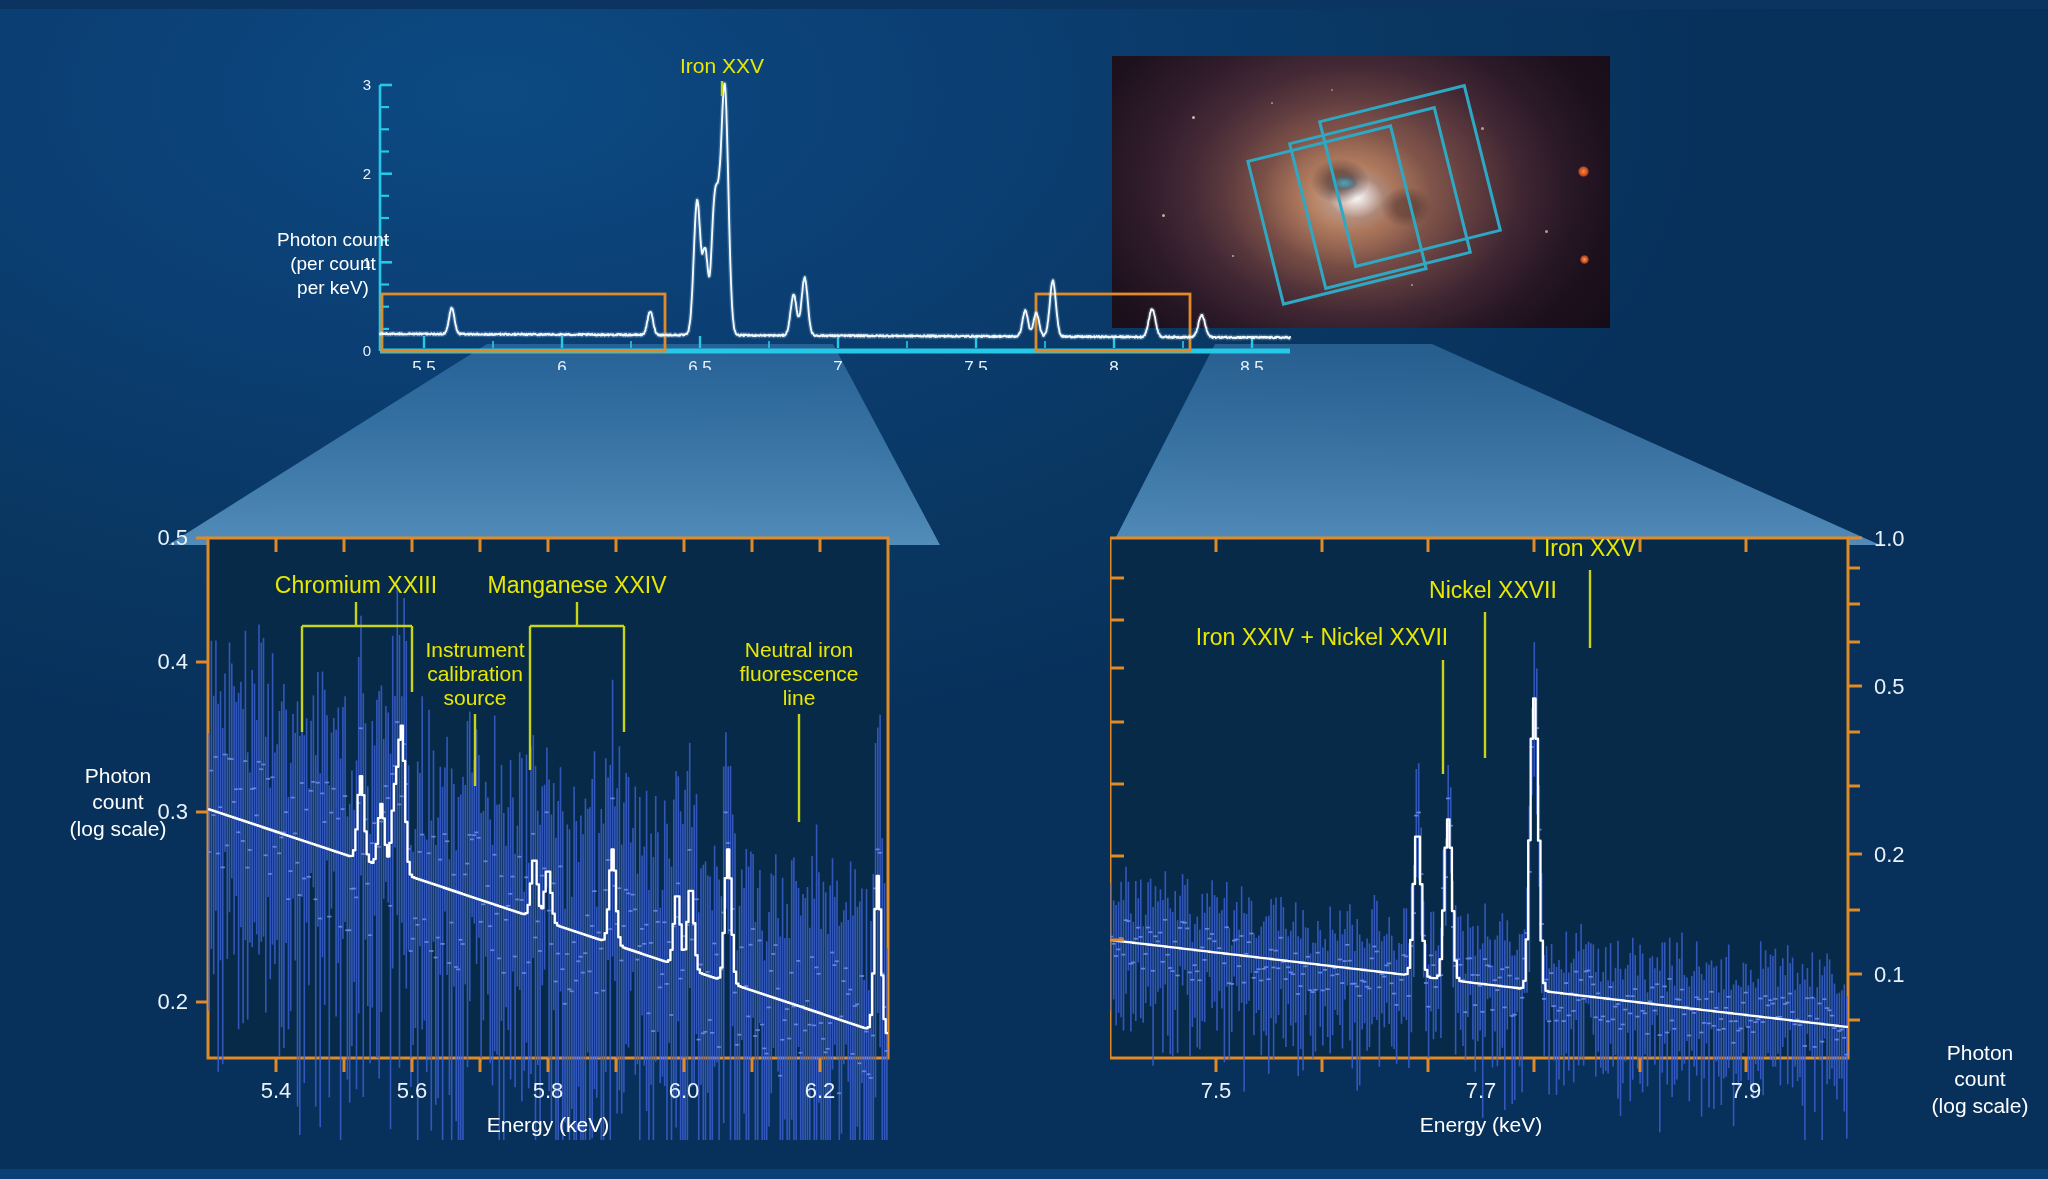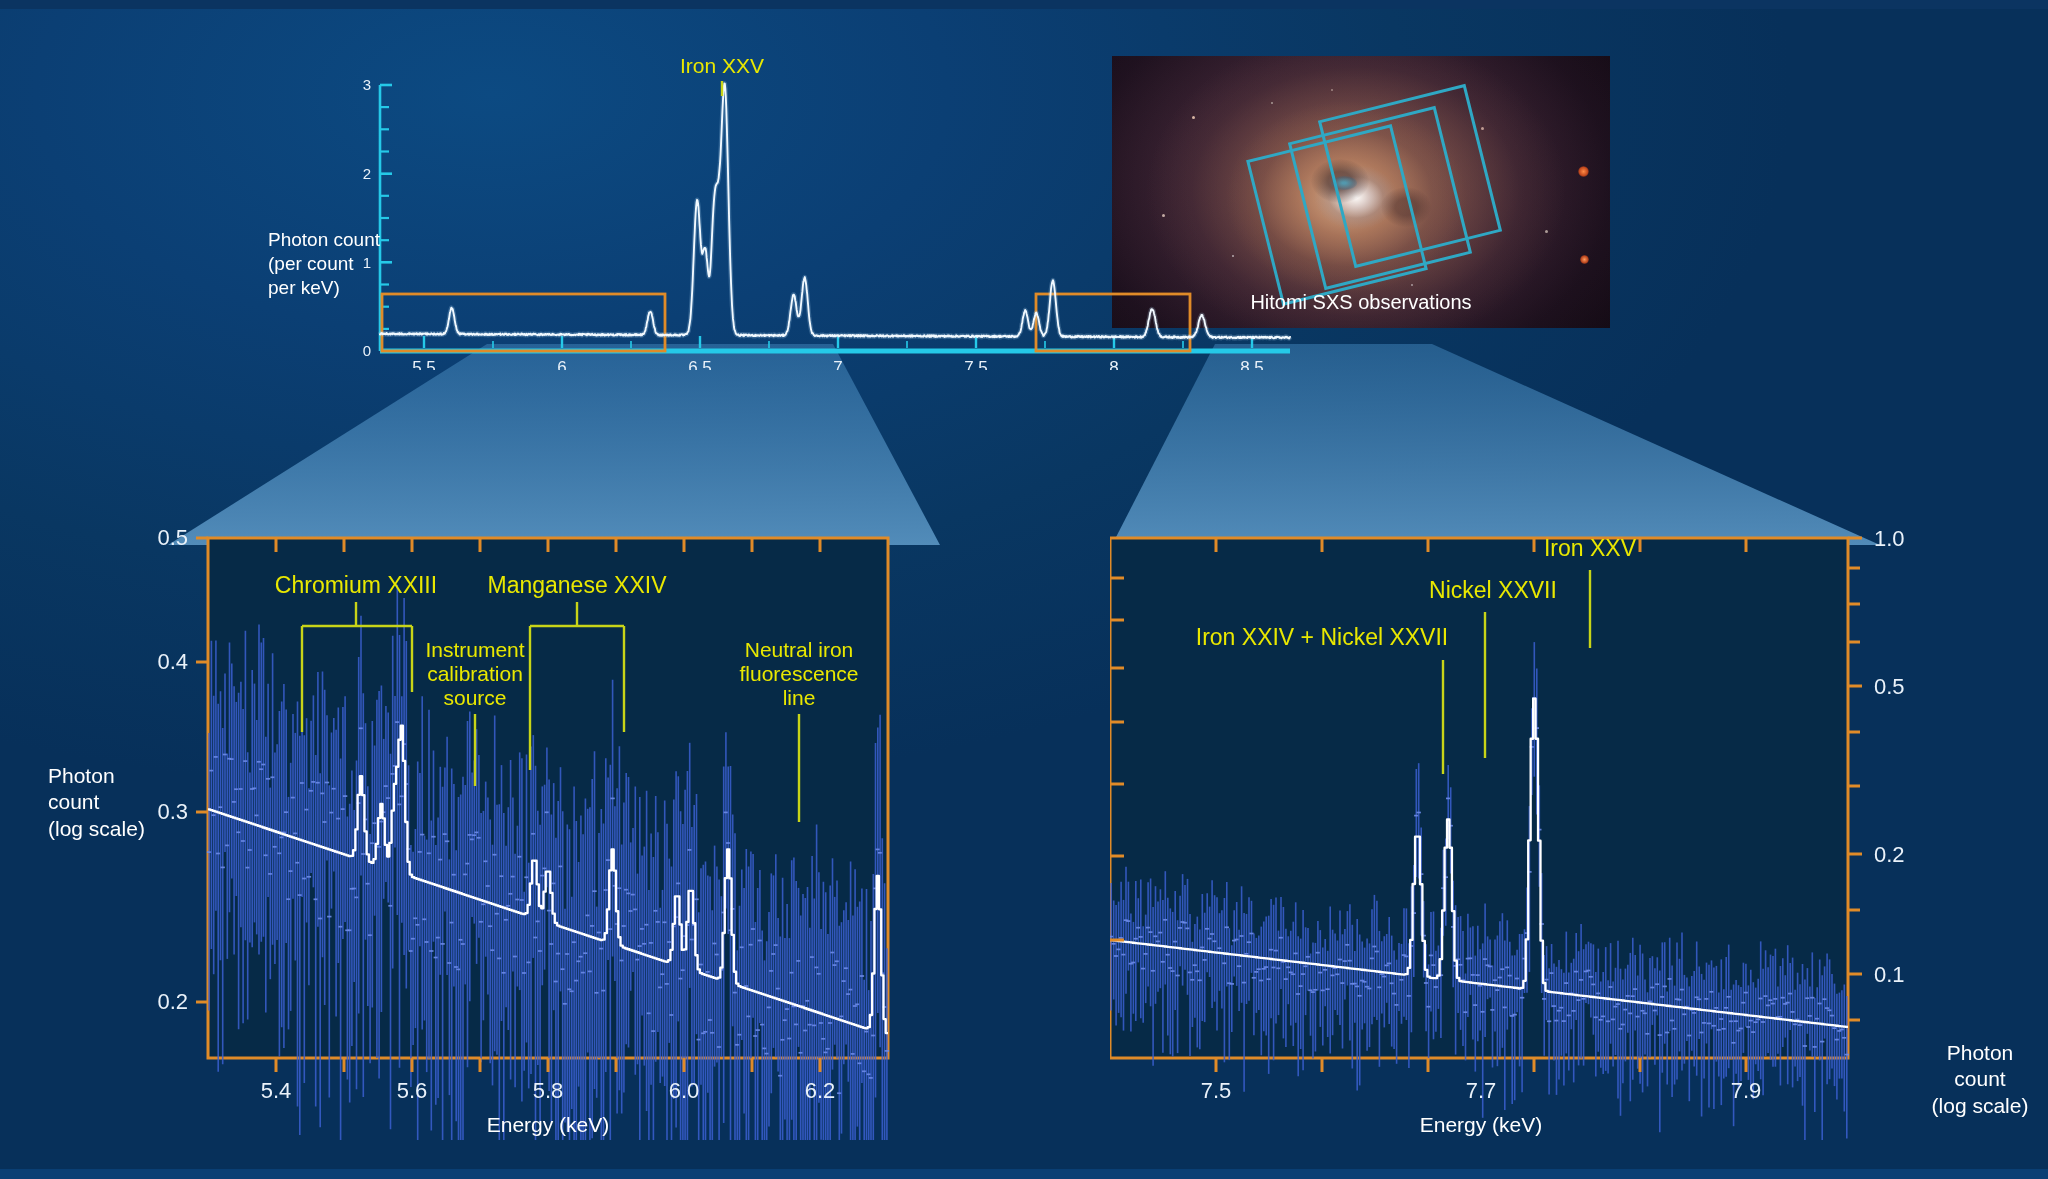--- a/index.html
+++ b/index.html
@@ -21,21 +21,21 @@
   .botstrip { position:absolute; left:0; bottom:0; width:2048px; height:10px; background:#0a3f74; }
 
   svg { display:block; }
   .abs { position:absolute; }
 
   
   .lbl-white { fill:#ffffff; font-family:"Liberation Sans",sans-serif; }
   .lbl-yellow { fill:#e9e800; font-family:"Liberation Sans",sans-serif; }
   .tick-white { fill:#eaf2fa; font-family:"Liberation Sans",sans-serif; }
 
-  .axlabel { color:#ffffff; font-size:19px; line-height:1.25; text-align:left; }
+  .axlabel { color:#ffffff; font-size:19px; line-height:1.25; text-align:center; }
 
   
   #perseus {
     position:absolute; left:1112px; top:56px; width:498px; height:272px;
     background:
       radial-gradient(ellipse 60px 46px at 49% 52%, rgba(255,255,255,0.95) 0%, rgba(230,238,255,0.55) 22%, rgba(120,150,200,0.18) 45%, rgba(0,0,0,0) 70%),
       radial-gradient(ellipse 120px 96px at 47% 52%, rgba(224,176,136,0.85) 0%, rgba(190,132,96,0.62) 40%, rgba(140,92,72,0.30) 72%, rgba(0,0,0,0) 100%),
       radial-gradient(ellipse 210px 160px at 49% 50%, rgba(205,150,112,0.62) 0%, rgba(168,112,86,0.42) 45%, rgba(110,70,66,0.18) 78%, rgba(0,0,0,0) 100%),
       radial-gradient(ellipse 330px 250px at 47% 47%, rgba(150,95,95,0.40) 0%, rgba(110,66,84,0.28) 50%, rgba(60,36,58,0.10) 80%, rgba(0,0,0,0) 100%),
       radial-gradient(ellipse 460px 330px at 45% 45%, rgba(96,58,86,0.45) 0%, rgba(56,34,58,0.30) 55%, rgba(20,12,26,0.10) 85%, rgba(0,0,0,0) 100%),
@@ -81,21 +81,20 @@
     <div class="spk" style="left:60%;top:84%;width:2px;height:2px;background:#fff;opacity:.5;"></div>
     <div class="spk" style="left:44%;top:12%;width:2px;height:2px;background:#ffeede;opacity:.45;"></div>
 
     <div class="spk" style="left:40%;top:38%;width:58px;height:44px;border-radius:50%;background:radial-gradient(ellipse,rgba(60,40,40,0.55) 30%,rgba(0,0,0,0) 72%);"></div>
     <div class="spk" style="left:54%;top:48%;width:50px;height:40px;border-radius:50%;background:radial-gradient(ellipse,rgba(70,44,44,0.5) 30%,rgba(0,0,0,0) 72%);"></div>
     <div class="spk" style="left:44%;top:44%;width:26px;height:14px;border-radius:50%;background:radial-gradient(ellipse,rgba(70,170,200,0.75) 10%,rgba(40,110,150,0.3) 60%,rgba(0,0,0,0) 85%);"></div>
 
     <div class="fovbox" style="left:150px;top:84px;width:150px;height:150px;transform:rotate(-14deg);"></div>
     <div class="fovbox" style="left:192px;top:66px;width:152px;height:152px;transform:rotate(-14deg);"></div>
     <div class="fovbox" style="left:222px;top:44px;width:152px;height:152px;transform:rotate(-14deg);"></div>
-    <div class="cap-hitomi">Hitomi SXS observations</div>
   </div>
 
   <svg class="abs" style="left:330px;top:40px;" width="1000" height="330">
 
     <g>
       <line x1="50" y1="45" x2="50" y2="311" stroke="#25c9e8" stroke-width="2.6"></line>
 
       <line x1="50" y1="311" x2="62" y2="311" stroke="#25c9e8" stroke-width="2.6"></line>
       <line x1="50" y1="222.3" x2="62" y2="222.3" stroke="#25c9e8" stroke-width="2.6"></line>
       <line x1="50" y1="133.7" x2="62" y2="133.7" stroke="#25c9e8" stroke-width="2.6"></line>

